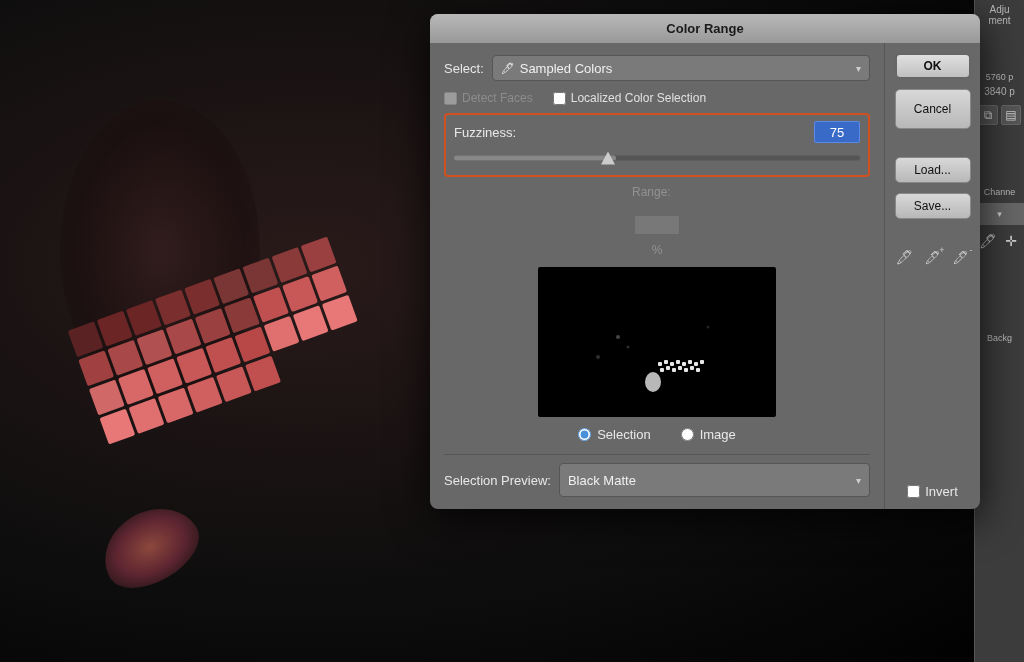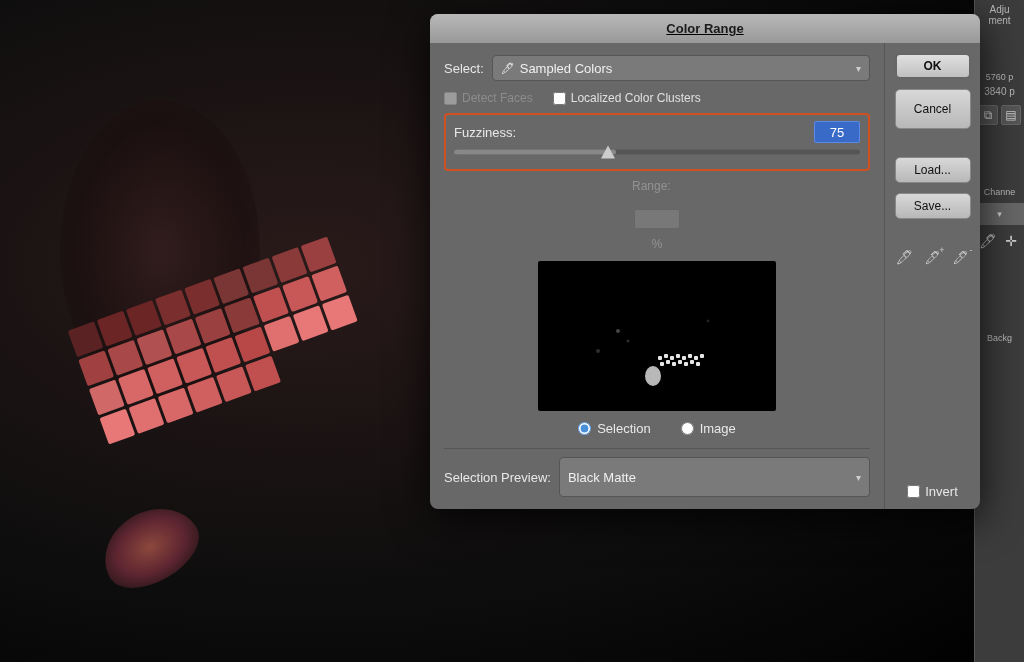--- a/index.html
+++ b/index.html
@@ -134,21 +134,21 @@
   <div style="display:flex;justify-content:center;gap:3px;margin-top:6px;">
     <div style="width:20px;height:20px;display:flex;align-items:center;justify-content:center;font-size:14px;color:#ccc;cursor:pointer;">🖊</div>
     <div style="width:20px;height:20px;display:flex;align-items:center;justify-content:center;font-size:14px;color:#ccc;cursor:pointer;">✛</div>
   </div>
   <div style="color:#bbb;font-size:9px;padding:2px;text-align:center;margin-top:80px;">Backg</div>
 </div>
 
 <div class="modal-container">
   <div style="background:#686868;border-radius:8px;box-shadow:0 10px 40px rgba(0,0,0,0.8);width:550px;overflow:hidden;">
 
-    <div style="background:linear-gradient(180deg,#b8b8b8 0%,#999 100%);padding:7px 12px;display:flex;align-items:flex-end;justify-content:center;text-decoration:underline;">
+    <div style="background:linear-gradient(180deg,#b8b8b8 0%,#999 100%);padding:7px 12px;display:flex;align-items:flex-end;justify-content:center;">
       <span style="font-weight:600;font-size:13px;color:#1a1a1a;">Color Range</span>
     </div>
 
     <div style="display:flex;">
 
       <div style="flex:1;padding:12px 14px 12px;">
 
         <div style="display:flex;align-items:center;margin-bottom:10px;gap:8px;">
           <span style="color:#e8e8e8;font-size:13px;">Select:</span>
           <div style="flex:1;background:#7a7a7a;border:1px solid #555;border-radius:4px;color:#f0f0f0;padding:3px 8px;font-size:13px;display:flex;align-items:center;justify-content:space-between;cursor:pointer;height:26px;">
@@ -160,26 +160,26 @@
           </div>
         </div>
 
         <div style="display:flex;align-items:center;gap:20px;margin-bottom:8px;">
           <label style="display:flex;align-items:center;gap:5px;color:#aaa;font-size:12px;opacity:0.55;">
             <input type="checkbox" disabled="" style="margin: 0px;">
             <span>Detect Faces</span>
           </label>
           <label style="display:flex;align-items:center;gap:5px;color:#e0e0e0;font-size:12px;">
             <input type="checkbox" style="margin: 0px; accent-color: rgb(74, 144, 217);">
-            <span>Localized Color Clusters</span>
+            <span>Localized Color Selection</span>
           </label>
         </div>
 
         <div style="border:2px solid #d05020;border-radius:4px;padding:6px 8px 8px;margin-bottom:8px;">
-          <div style="display:flex;align-items:center;justify-content:space-between;margin-bottom:0;">
+          <div style="display:flex;align-items:center;justify-content:space-between;margin-bottom:6px;">
             <span style="color:#e8e8e8;font-size:13px;">Fuzziness:</span>
             <input type="text" style="background: rgb(58, 106, 200); border: 1px solid rgb(90, 138, 232); color: rgb(255, 255, 255); width: 46px; text-align: center; font-size: 13px; padding: 2px 4px; border-radius: 2px; height: 22px; font-family: inherit;" value="75">
           </div>
 
           <div style="position:relative;height:18px;">
             <div style="position:absolute;top:50%;transform:translateY(-50%);left:0;right:0;height:5px;background:#555;border-radius:3px;"></div>
             <div style="position:absolute;top:50%;transform:translateY(-50%);left:0;height:5px;background:#888;border-radius:3px;width:40%;"></div>
             <div style="position:absolute;left:38%;top:50%;transform:translate(-50%,-50%);width:0;height:0;border-left:7px solid transparent;border-right:7px solid transparent;border-bottom:13px solid #ccc;cursor:pointer;"></div>
           </div>
         </div>
@@ -231,21 +231,21 @@
             <span>Selection</span>
           </label>
           <label style="display:flex;align-items:center;gap:6px;color:#e8e8e8;font-size:13px;cursor:pointer;">
             <input type="radio" name="preview-mode" style="margin: 0px; accent-color: rgb(74, 144, 217);">
             <span>Image</span>
           </label>
         </div>
 
         <div style="display:flex;align-items:center;gap:8px;padding-top:8px;border-top:1px solid #555;">
           <span style="color:#e8e8e8;font-size:13px;white-space:nowrap;">Selection Preview:</span>
-          <div style="flex:1;background:#7a7a7a;border:1px solid #555;border-radius:4px;color:#f0f0f0;padding:3px 8px;font-size:13px;display:flex;align-items:center;justify-content:space-between;cursor:pointer;height:40px;">
+          <div style="flex:1;background:#7a7a7a;border:1px solid #555;border-radius:4px;color:#f0f0f0;padding:3px 8px;font-size:13px;display:flex;align-items:center;justify-content:space-between;cursor:pointer;height:34px;">
             <span>Black Matte</span>
             <span style="font-size:10px;color:#ccc;">▾</span>
           </div>
         </div>
 
       </div>
 
       <div style="width:96px;display:flex;flex-direction:column;align-items:center;padding:10px 8px;gap:10px;border-left:1px solid #555;">
 
         <button style="width:76px;height:26px;background:linear-gradient(180deg,#e0e0e0 0%,#c0c0c0 100%);border:2px solid #666;border-radius:5px;font-size:12px;color:#111;cursor:pointer;font-family:inherit;font-weight:600;">OK</button>

